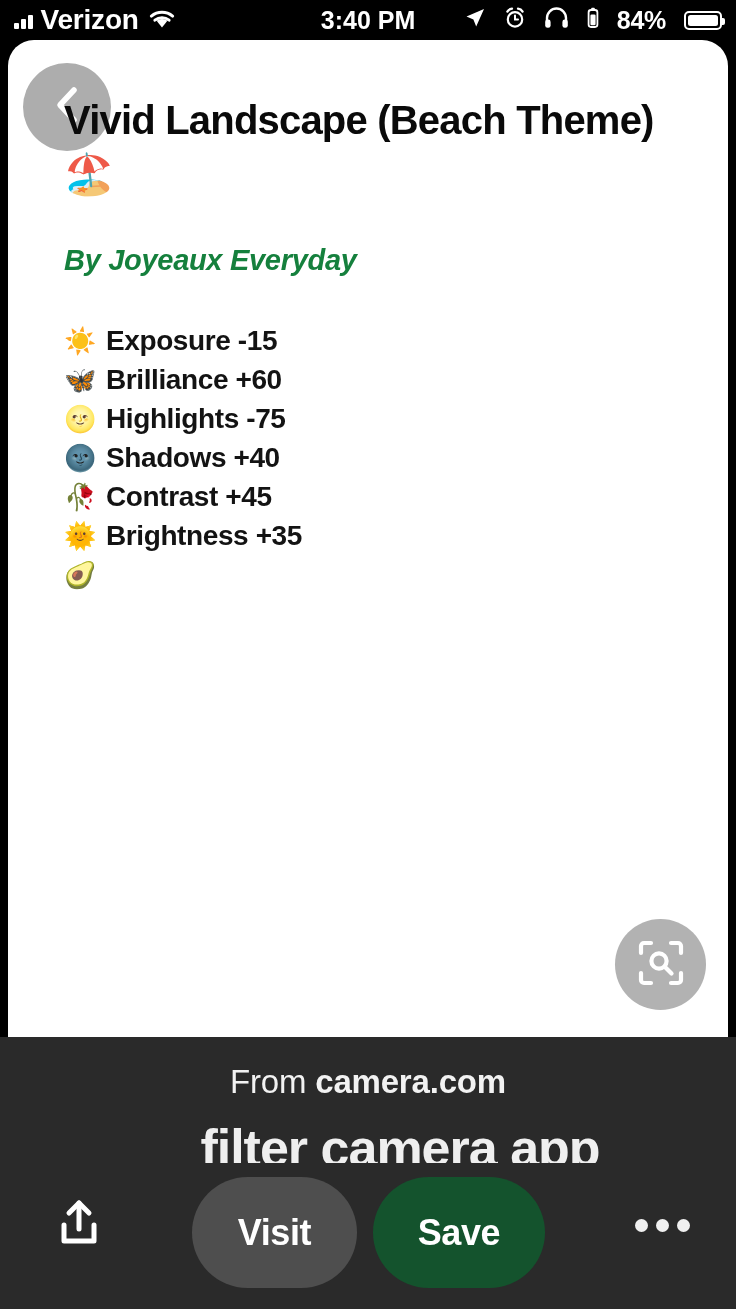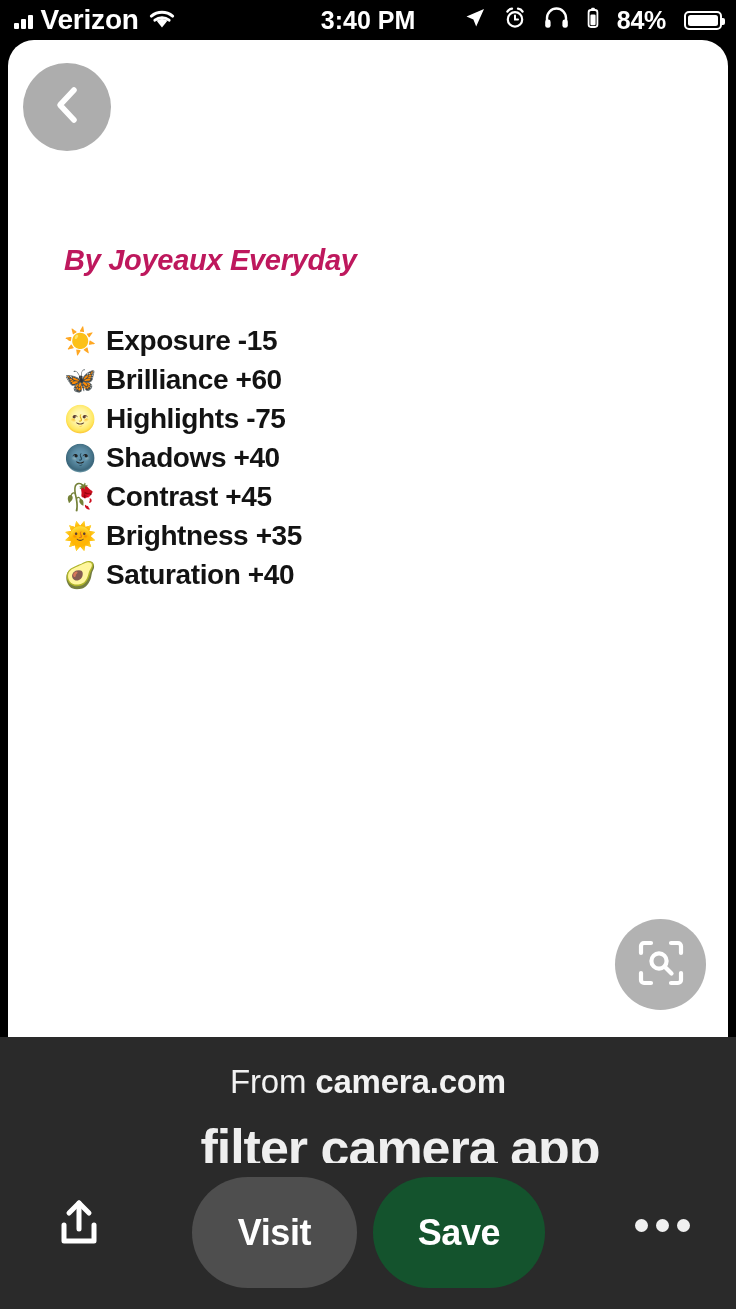--- a/index.html
+++ b/index.html
@@ -164,21 +164,21 @@
   }
 
   .pin-author {
     position: absolute;
     left: 56px;
     top: 204px;
     font-size: 29px;
     font-weight: 700;
     font-style: italic;
     letter-spacing: -0.3px;
-    color: #be185d;
+    color: #15803d;
   }
 
   .settings-list {
     position: absolute;
     left: 56px;
     top: 281px;
     width: 560px;
   }
   .setting-row {
     display: flex;
@@ -379,20 +379,21 @@
   <div class="card">
 
     <div class="back-btn">
       <span>
         <svg width="34" height="40" viewBox="0 0 34 40">
           <path d="M24 5 L10 20 L24 35" stroke="#ffffff" stroke-width="5.5" fill="none" stroke-linecap="round" stroke-linejoin="round"></path>
         </svg>
       </span>
     </div>
 
+    <div class="pin-title">Vivid Landscape (Beach Theme) 🏖️</div>
 
     <div class="pin-author">By Joyeaux Everyday</div>
 
     <div class="settings-list">
       <div class="setting-row">
         <span class="setting-emoji">☀️</span>
         <span>Exposure -15</span>
       </div>
       <div class="setting-row">
         <span class="setting-emoji">🦋</span>
@@ -409,21 +410,20 @@
       <div class="setting-row">
         <span class="setting-emoji">🥀</span>
         <span>Contrast +45</span>
       </div>
       <div class="setting-row">
         <span class="setting-emoji">🌞</span>
         <span>Brightness +35</span>
       </div>
       <div class="setting-row">
         <span class="setting-emoji">🥑</span>
-        <span>Saturation +40</span>
       </div>
     </div>
 
     <div class="lens-btn">
       <span>
         <svg width="50" height="50" viewBox="0 0 50 50">
           <g stroke="#ffffff" stroke-width="4.2" fill="none" stroke-linecap="round" stroke-linejoin="round">
             <path d="M5 15 V8 a3 3 0 0 1 3 -3 h7"></path>
             <path d="M35 5 h7 a3 3 0 0 1 3 3 v7"></path>
             <path d="M45 35 v7 a3 3 0 0 1 -3 3 h-7"></path>

